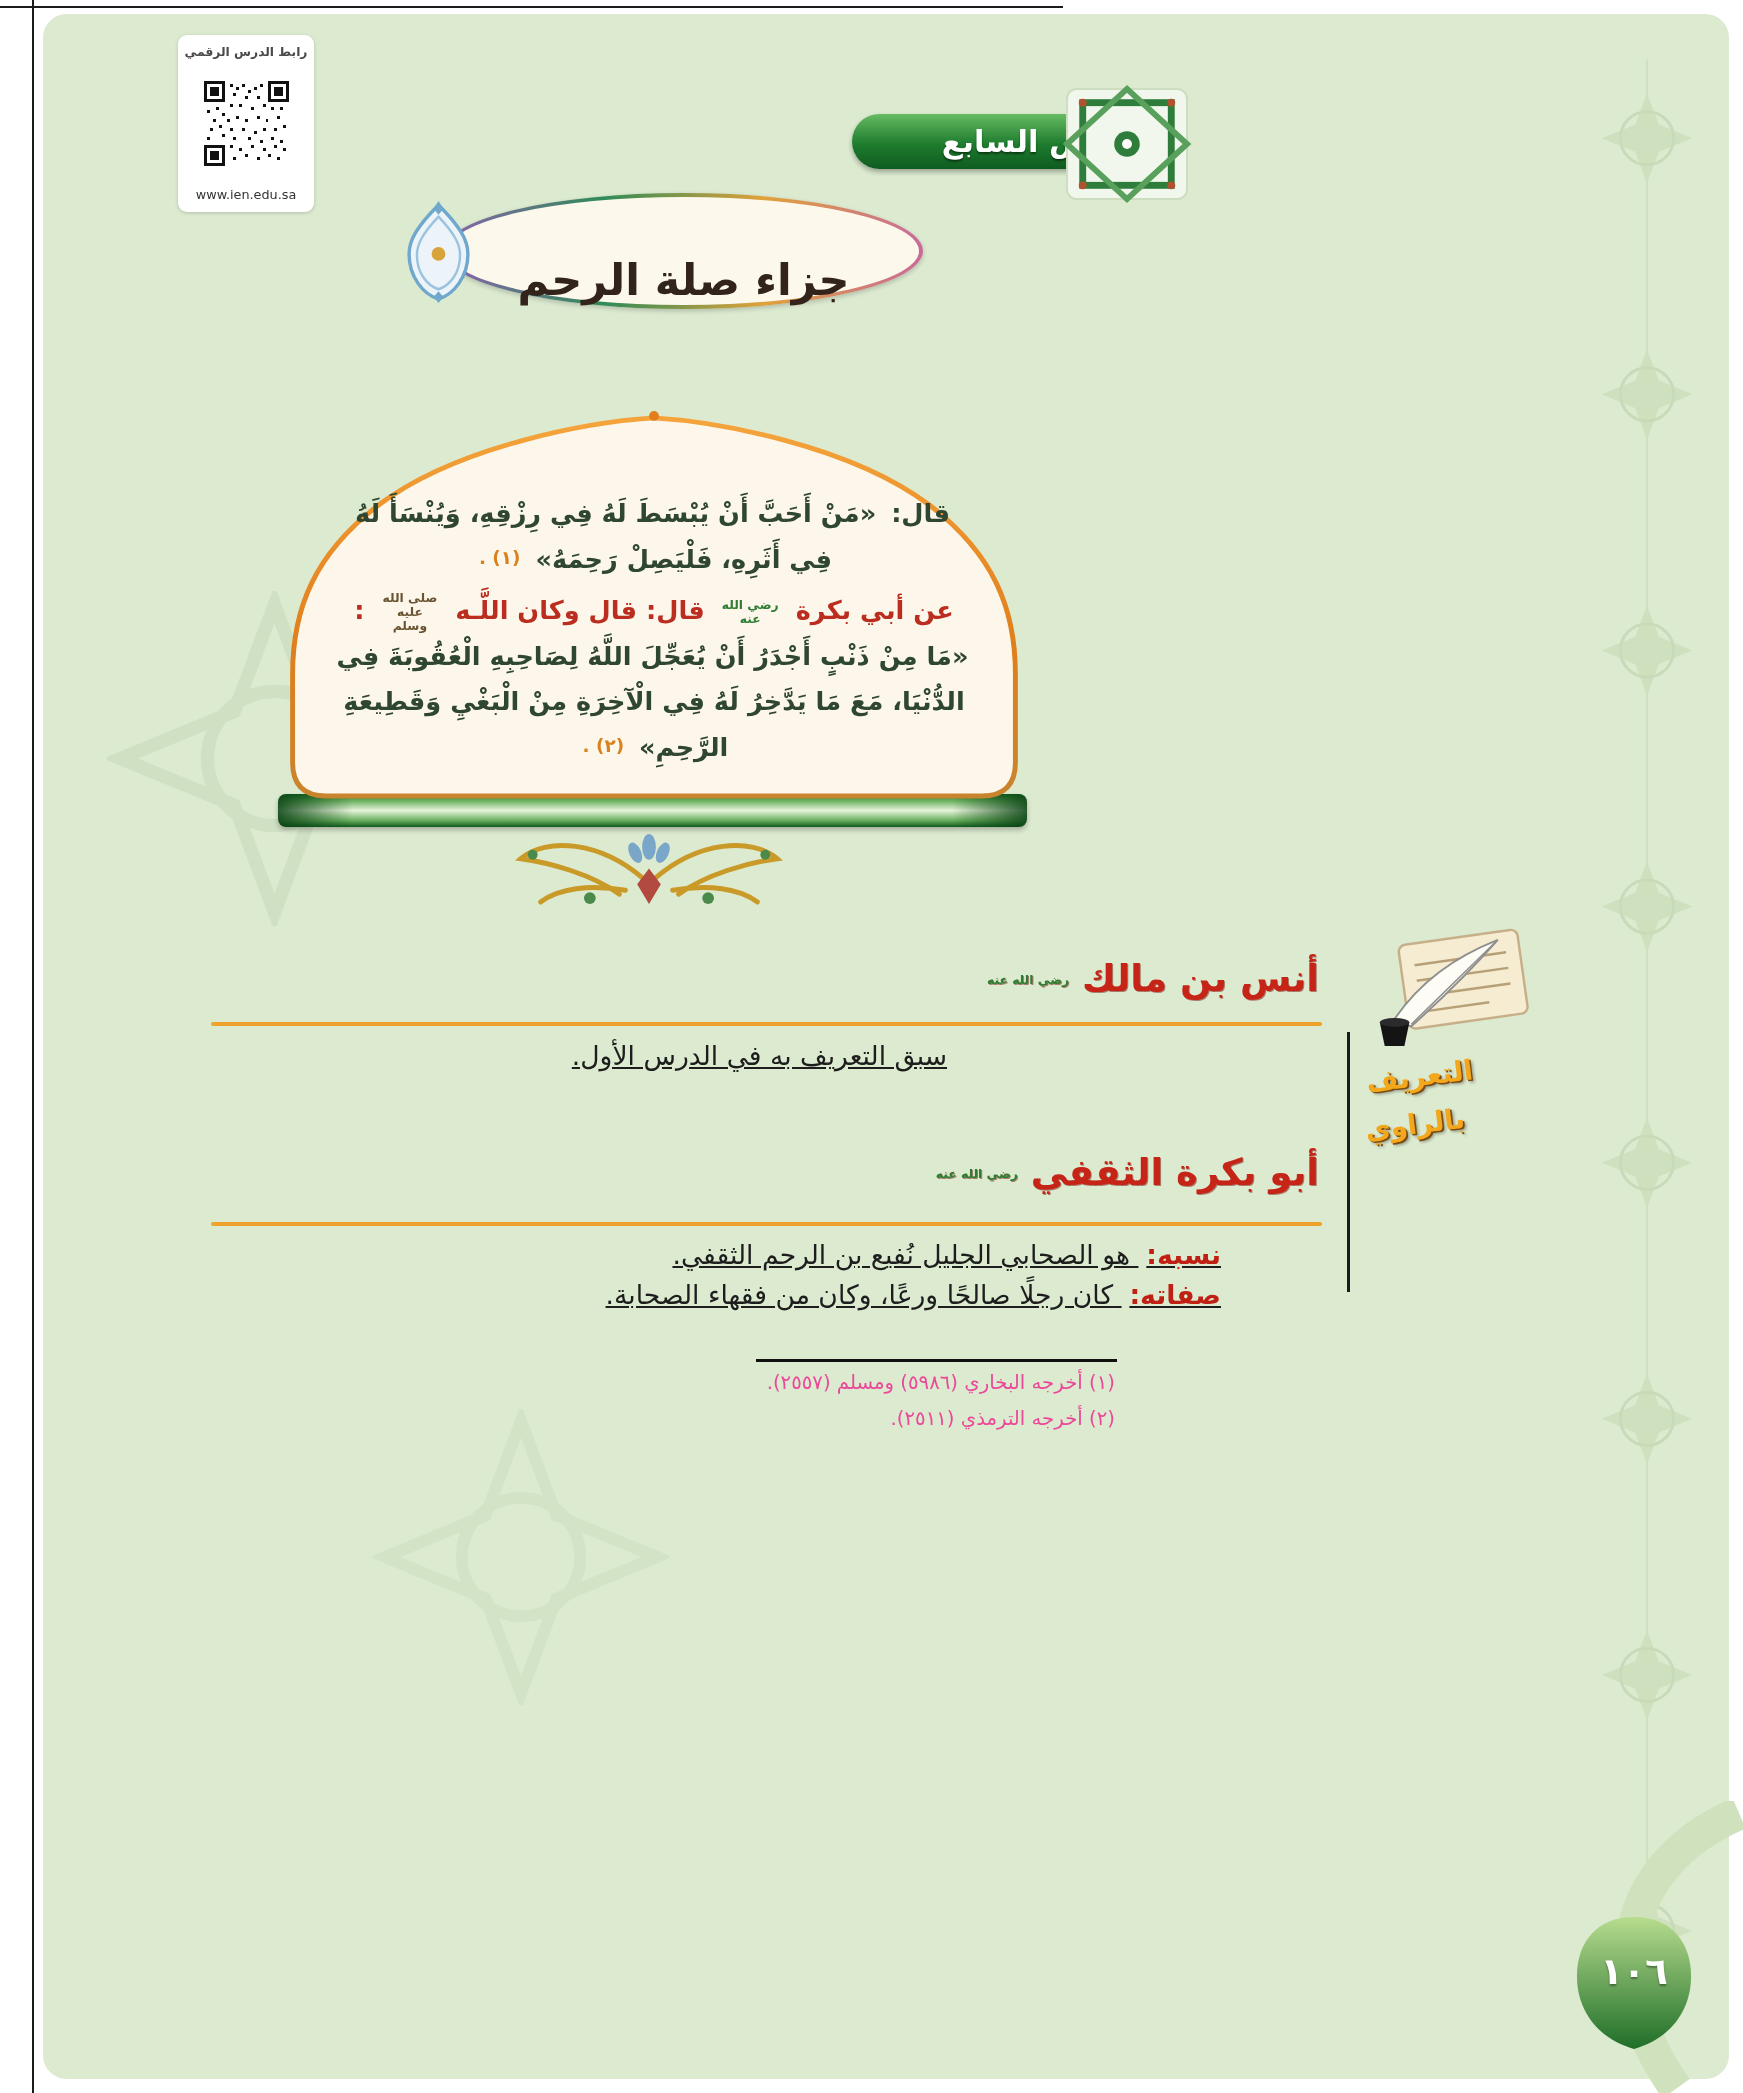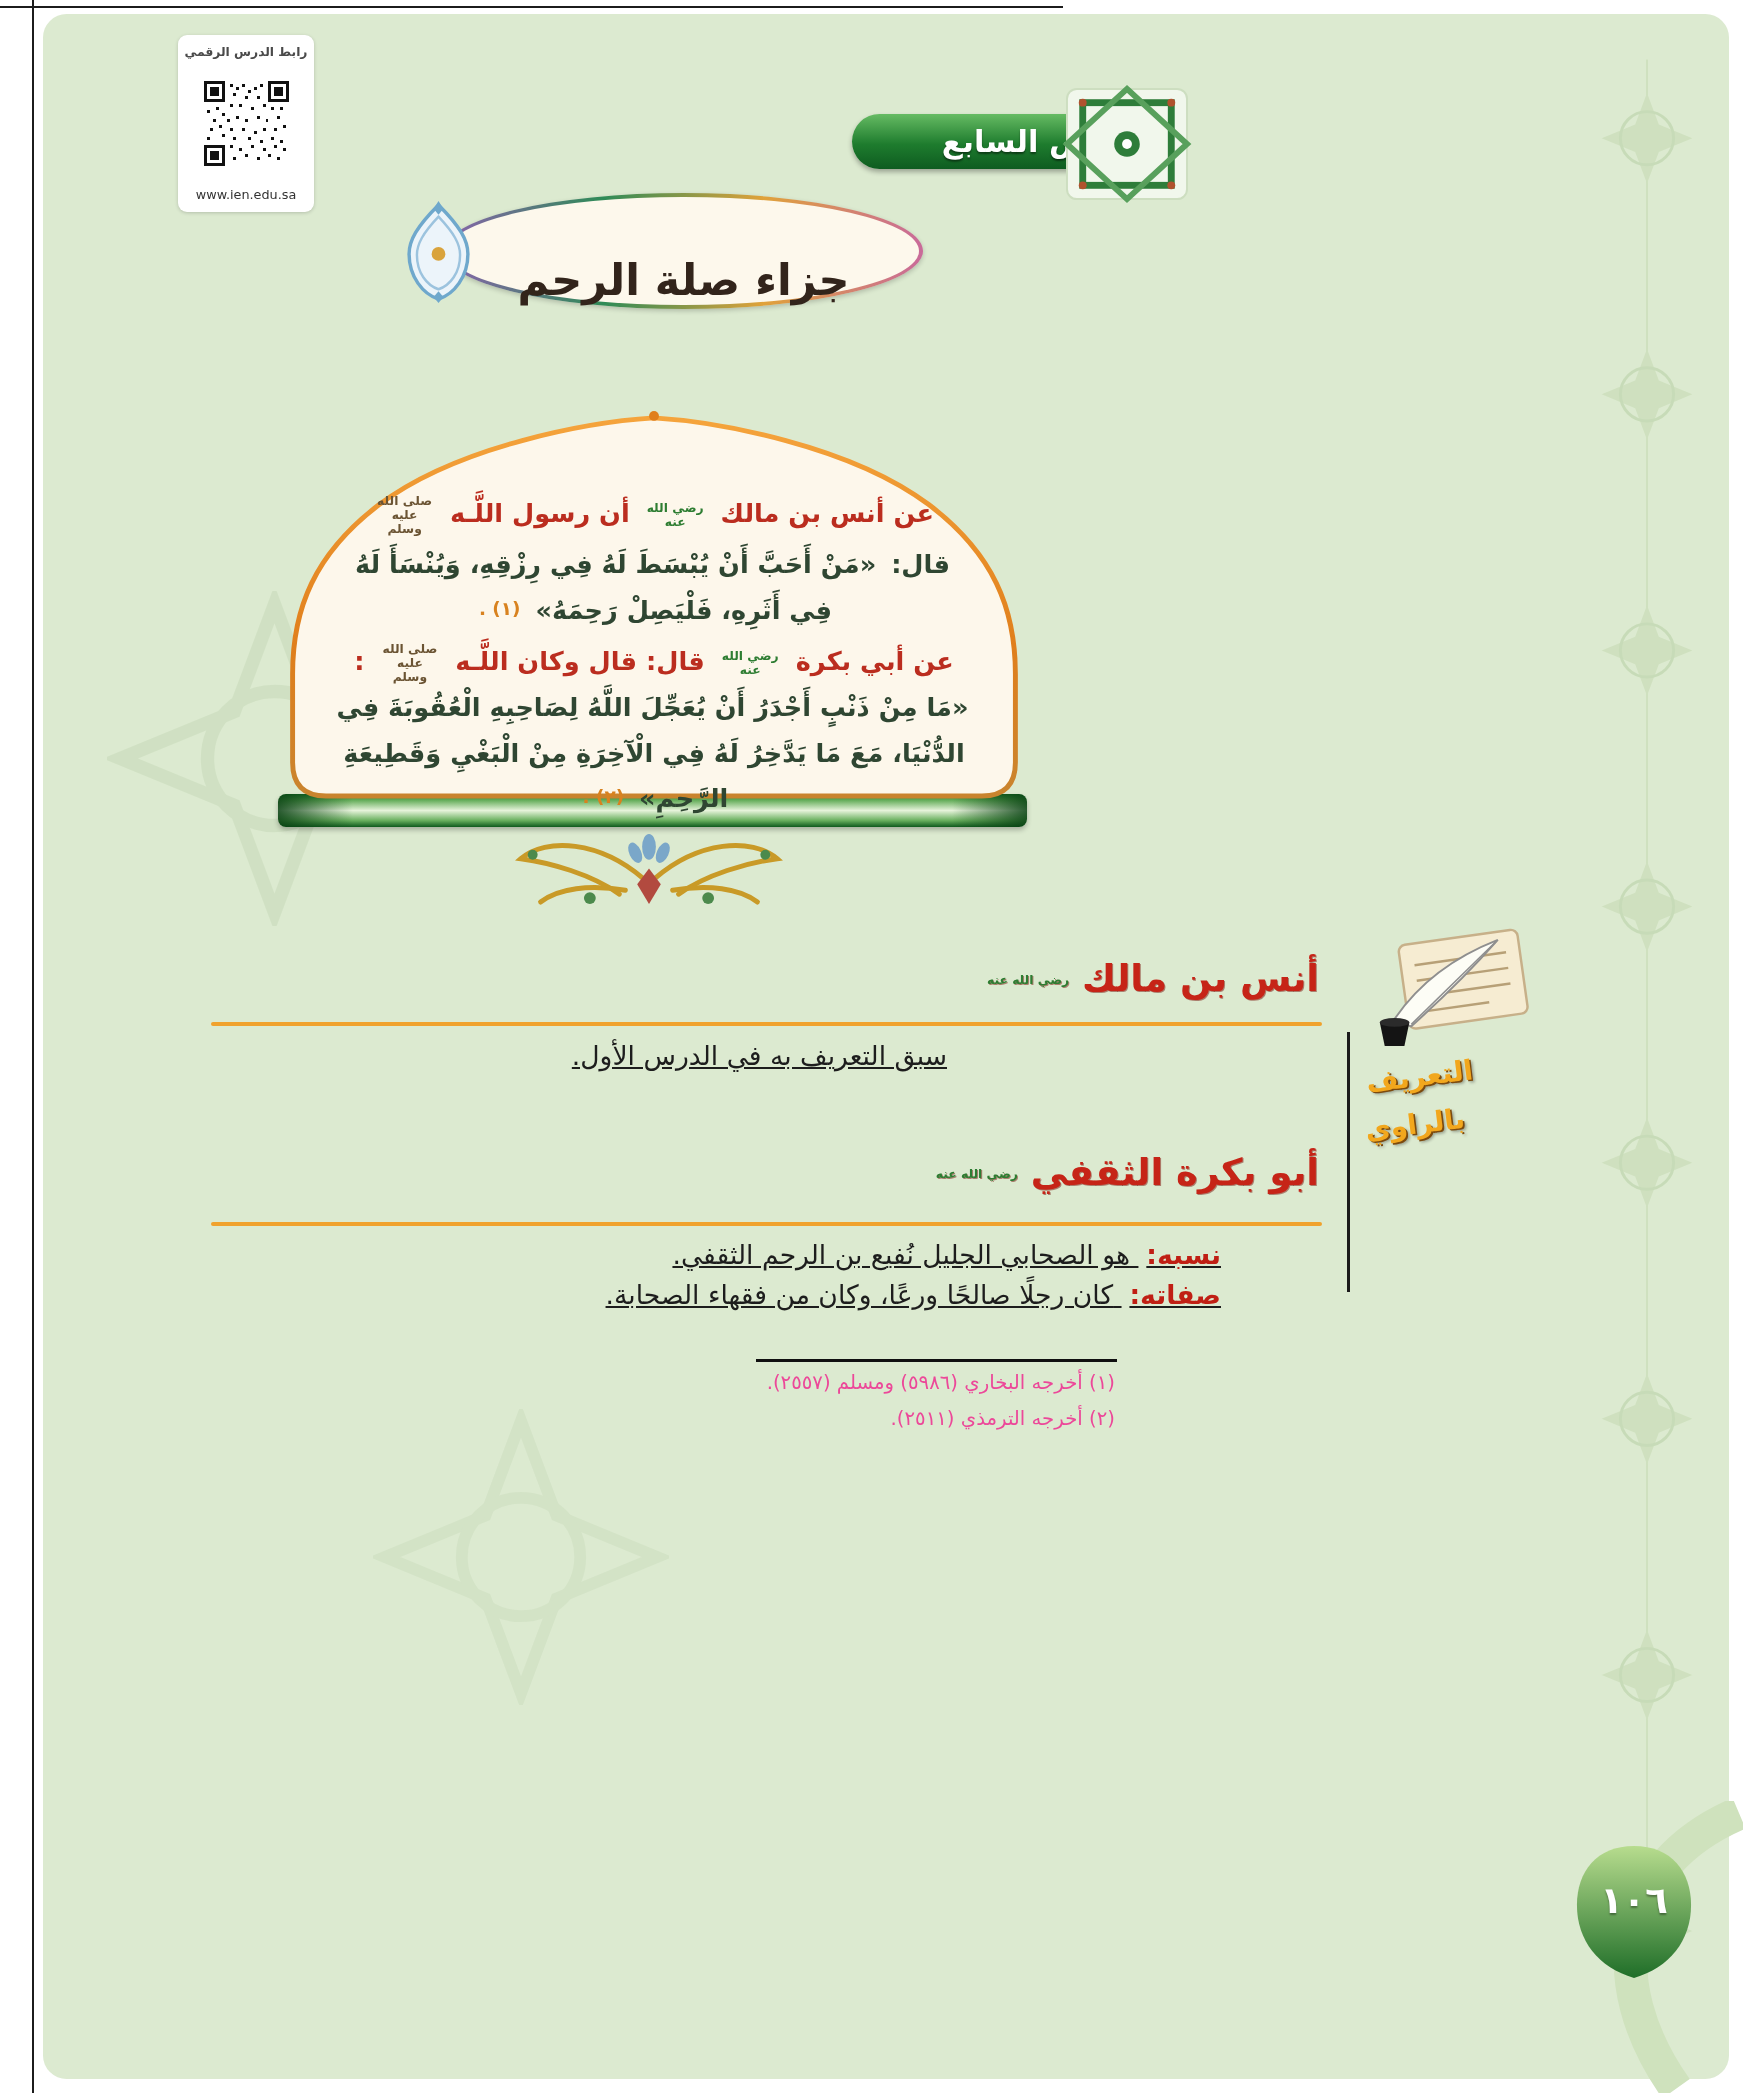--- a/index.html
+++ b/index.html
@@ -74,21 +74,21 @@
   .b-3 { right:522px; top:1279px; }
   .lbl { color:#c01f14; font-weight:bold; margin-left:7.9px; }
 
   
   .fn-rule { position:absolute; left:757px; top:1359px; width:361px; height:3px; background:#101010; }
   .fn { position:absolute; right:628px; white-space:nowrap; font-size:19.7px; color:#ec4899; }
   .f1 { top:1371px; } .f2 { top:1407px; }
 
   
   .pn-swoosh { position:absolute; right:0; top:1801px; }
-  .page-num { position:absolute; left:1574px; top:1842px; width:122px; height:140px; }
+  .page-num { position:absolute; left:1574px; top:1913px; width:122px; height:140px; }
   .page-num .num { position:absolute; left:0; right:0; top:37px; text-align:center; color:#ffffff; font-size:37px; font-weight:bold; text-shadow:0 2px 2px rgba(0,0,0,.35); }
   .ministry { position:absolute; left:61px; top:1887px; width:212px; text-align:center; }
   .dots { width:148px; height:55px; margin:0 auto 5.9px;
           background-image:radial-gradient(circle,#86bf94 2.4px, rgba(0,0,0,0) 3px); background-size:11.8px 11.8px;
           clip-path:polygon(50% 0, 100% 48%, 58% 100%, 0 62%); }
   .m-ar { font-size:24.6px; font-weight:bold; color:#3f8d5a; }
   .m-en { font-size:11.8px; color:#eff4ec; letter-spacing:0.5px; }
   .m-yr { font-size:13.8px; color:#93a393; margin-top:2px; }
 </style>
 </head>
@@ -234,26 +234,20 @@
           <stop offset="0" stop-color="#f5a43c"></stop>
             <stop offset="0.6" stop-color="#e07f1c"></stop>
             <stop offset="1" stop-color="#c9842e"></stop>
         </linearGradient>
       </defs>
       <path d="M393 12 C458 16 592 40 672 100 C738 150 760 206 760 272 L760 362 Q760 396 726 396 L60 396 Q26 396 26 362 L26 272 C26 206 48 150 114 100 C194 40 328 16 393 12 Z" fill="#fdf7eb" stroke="url(#domeGrad)" stroke-width="5"></path>
       <circle cx="393" cy="10" r="5" fill="#e07f1c"></circle>
     </svg>
     <div class="dome-text">
       <p>
-        <span class="red">عن أنس بن مالك</span>
-        <span class="hon green">رضي الله عنه</span>
-        <span class="red">أن رسول اللَّـه</span>
-        <span class="hon gold">صلى الله عليه وسلم</span>
-      </p>
-      <p>
         <span class="dark">قال:</span>
         <span class="dark">«مَنْ أَحَبَّ أَنْ يُبْسَطَ لَهُ فِي رِزْقِهِ، وَيُنْسَأَ لَهُ فِي أَثَرِهِ، فَلْيَصِلْ رَحِمَهُ»</span>
         <span class="ref">(١) .</span>
       </p>
       <p>
         <span class="red">عن أبي بكرة</span>
         <span class="hon green">رضي الله عنه</span>
         <span class="red">قال: قال وكان اللَّـه</span>
         <span class="hon gold">صلى الله عليه وسلم</span>
         <span class="red">:</span>

